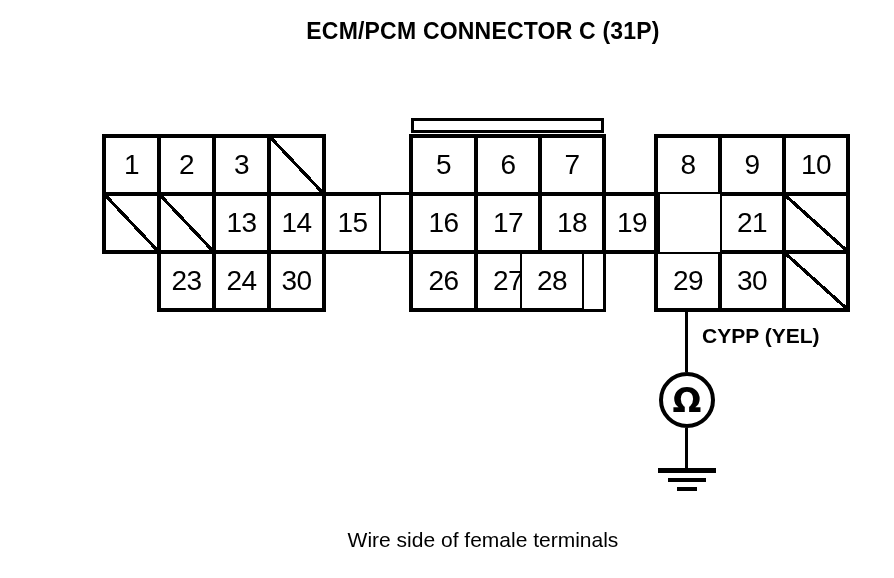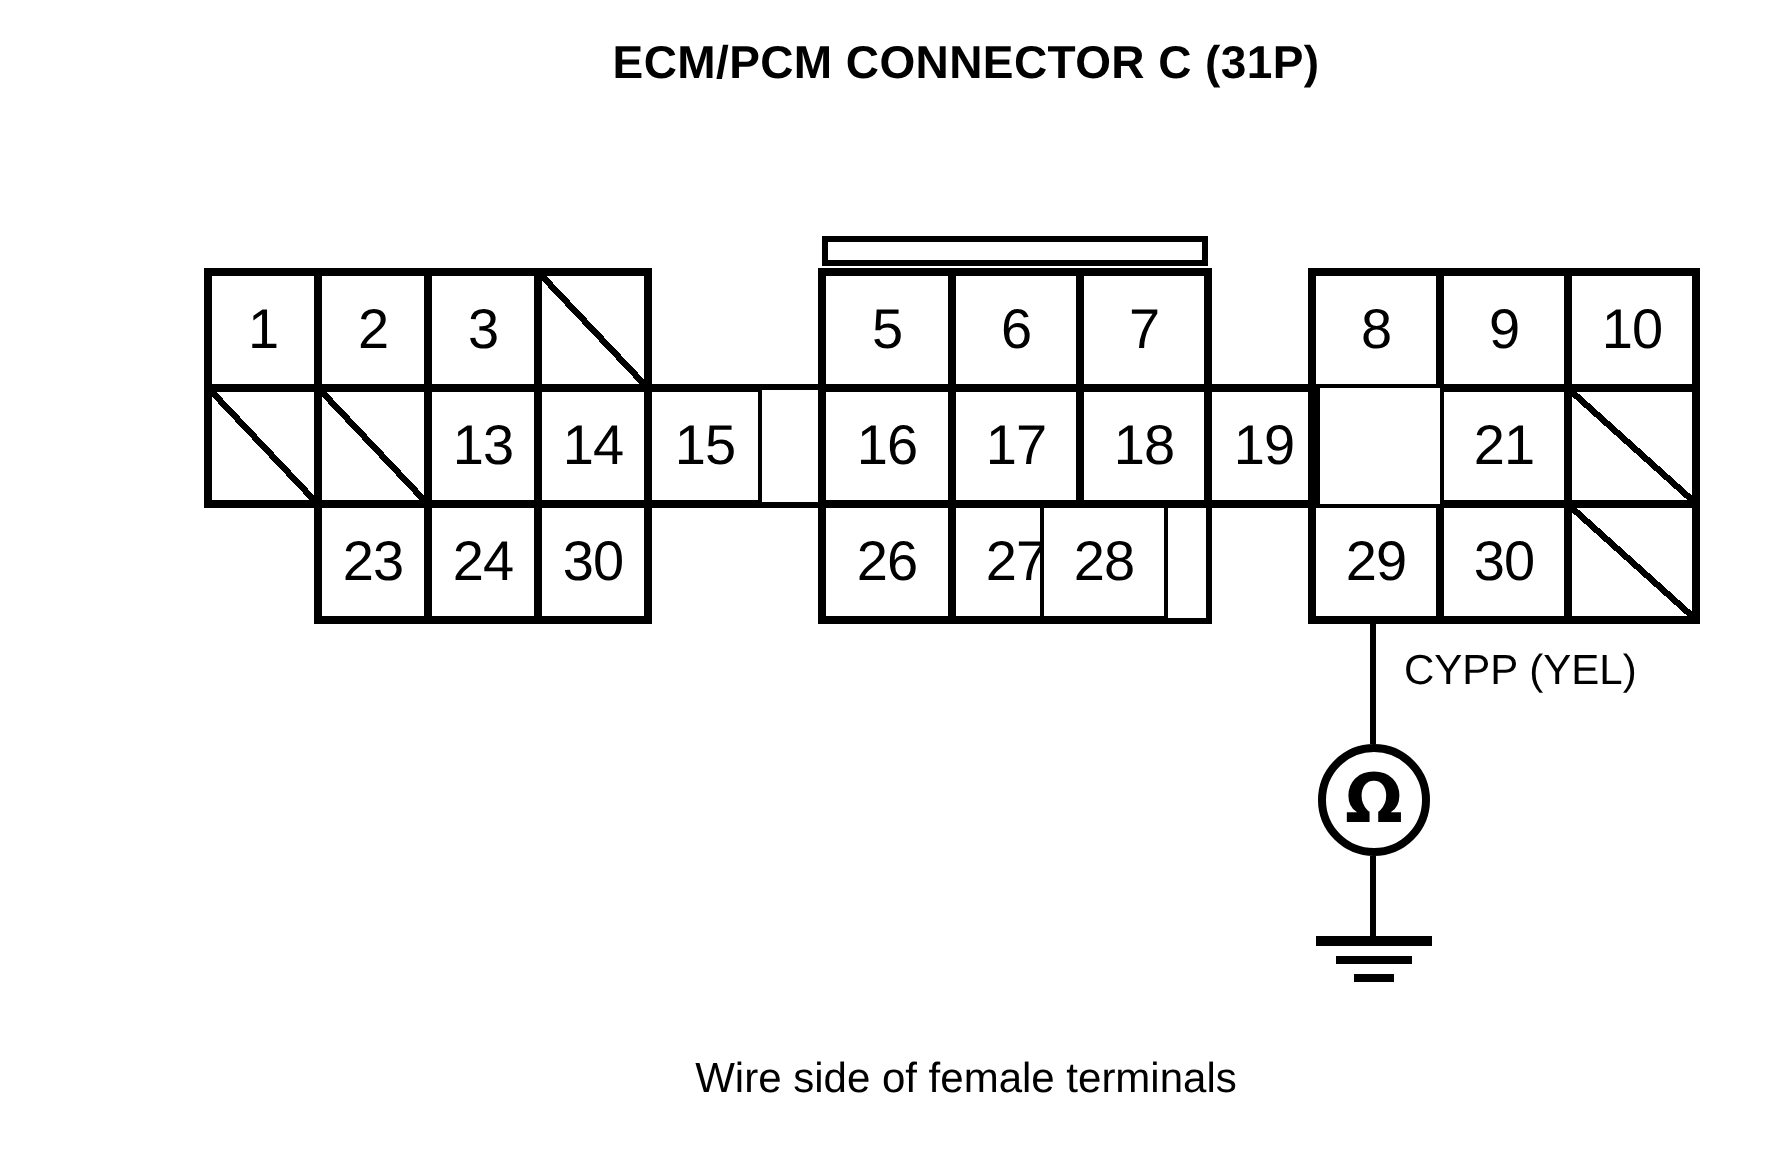--- a/index.html
+++ b/index.html
@@ -27,21 +27,21 @@
     left:0; top:528px; width:894px;
     text-align:center;
     font-size:21px;
     font-weight:normal;
   }
 
   .wire-label{
     position:absolute;
     left:666px; top:324px;
     font-size:21px;
-    font-weight:normal;
+    font-weight:bold;
     white-space:nowrap;
   }
 
   
   .cell{
     position:absolute;
     box-sizing:border-box;
     border:2.5px solid #000;
     background:#fff;
     display:flex;

